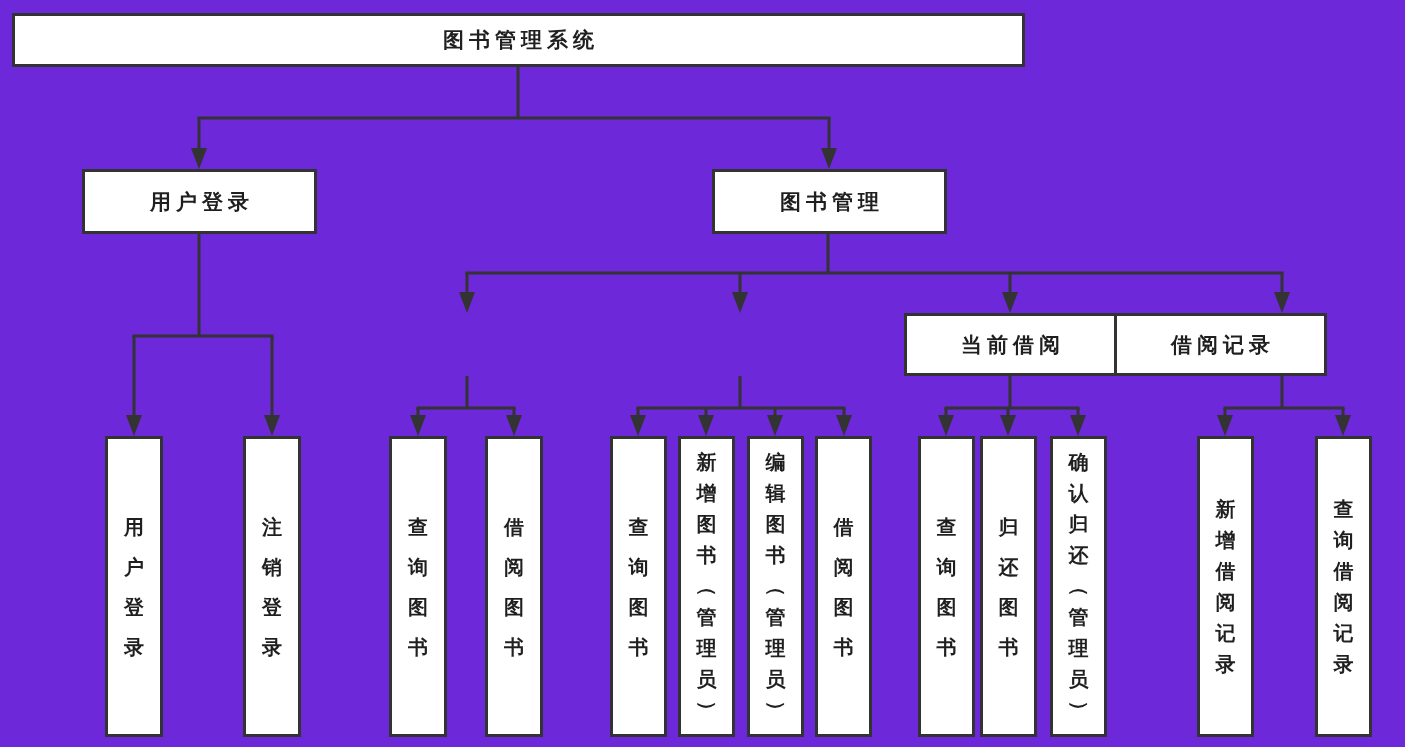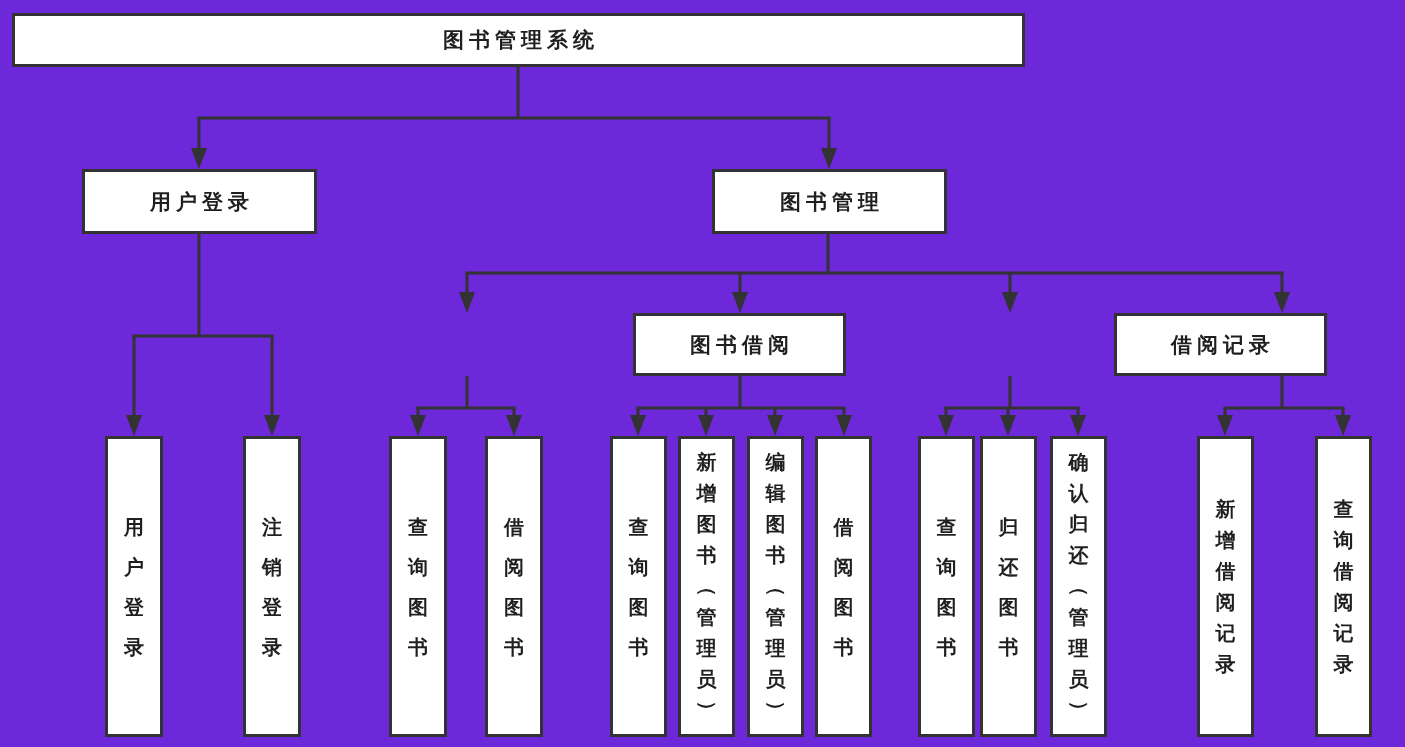--- a/index.html
+++ b/index.html
@@ -95,22 +95,22 @@
     <span class="label">图书管理系统</span>
   </div>
 
   <div class="box hbox" style="left:82px;top:169px;width:235px;height:65px;">
     <span class="label">用户登录</span>
   </div>
   <div class="box hbox" style="left:712px;top:169px;width:235px;height:65px;">
     <span class="label">图书管理</span>
   </div>
 
-  <div class="box hbox" style="left:633px;top:313px;width:213px;height:63px;">
-    <span class="label">图书借阅</span>
+  <div class="box hbox" style="left:904px;top:313px;width:213px;height:63px;">
+    <span class="label">当前借阅</span>
   </div>
   <div class="box hbox" style="left:1114px;top:313px;width:213px;height:63px;">
     <span class="label">借阅记录</span>
   </div>
 
   <div class="box vbox" style="left:105px;top:436px;width:58px;height:301px;">
     <span class="label">
         <div class="vchar" style="height: 40px; line-height: 40px;">用</div>
         <div class="vchar" style="height: 40px; line-height: 40px;">户</div>
         <div class="vchar" style="height: 40px; line-height: 40px;">登</div>

